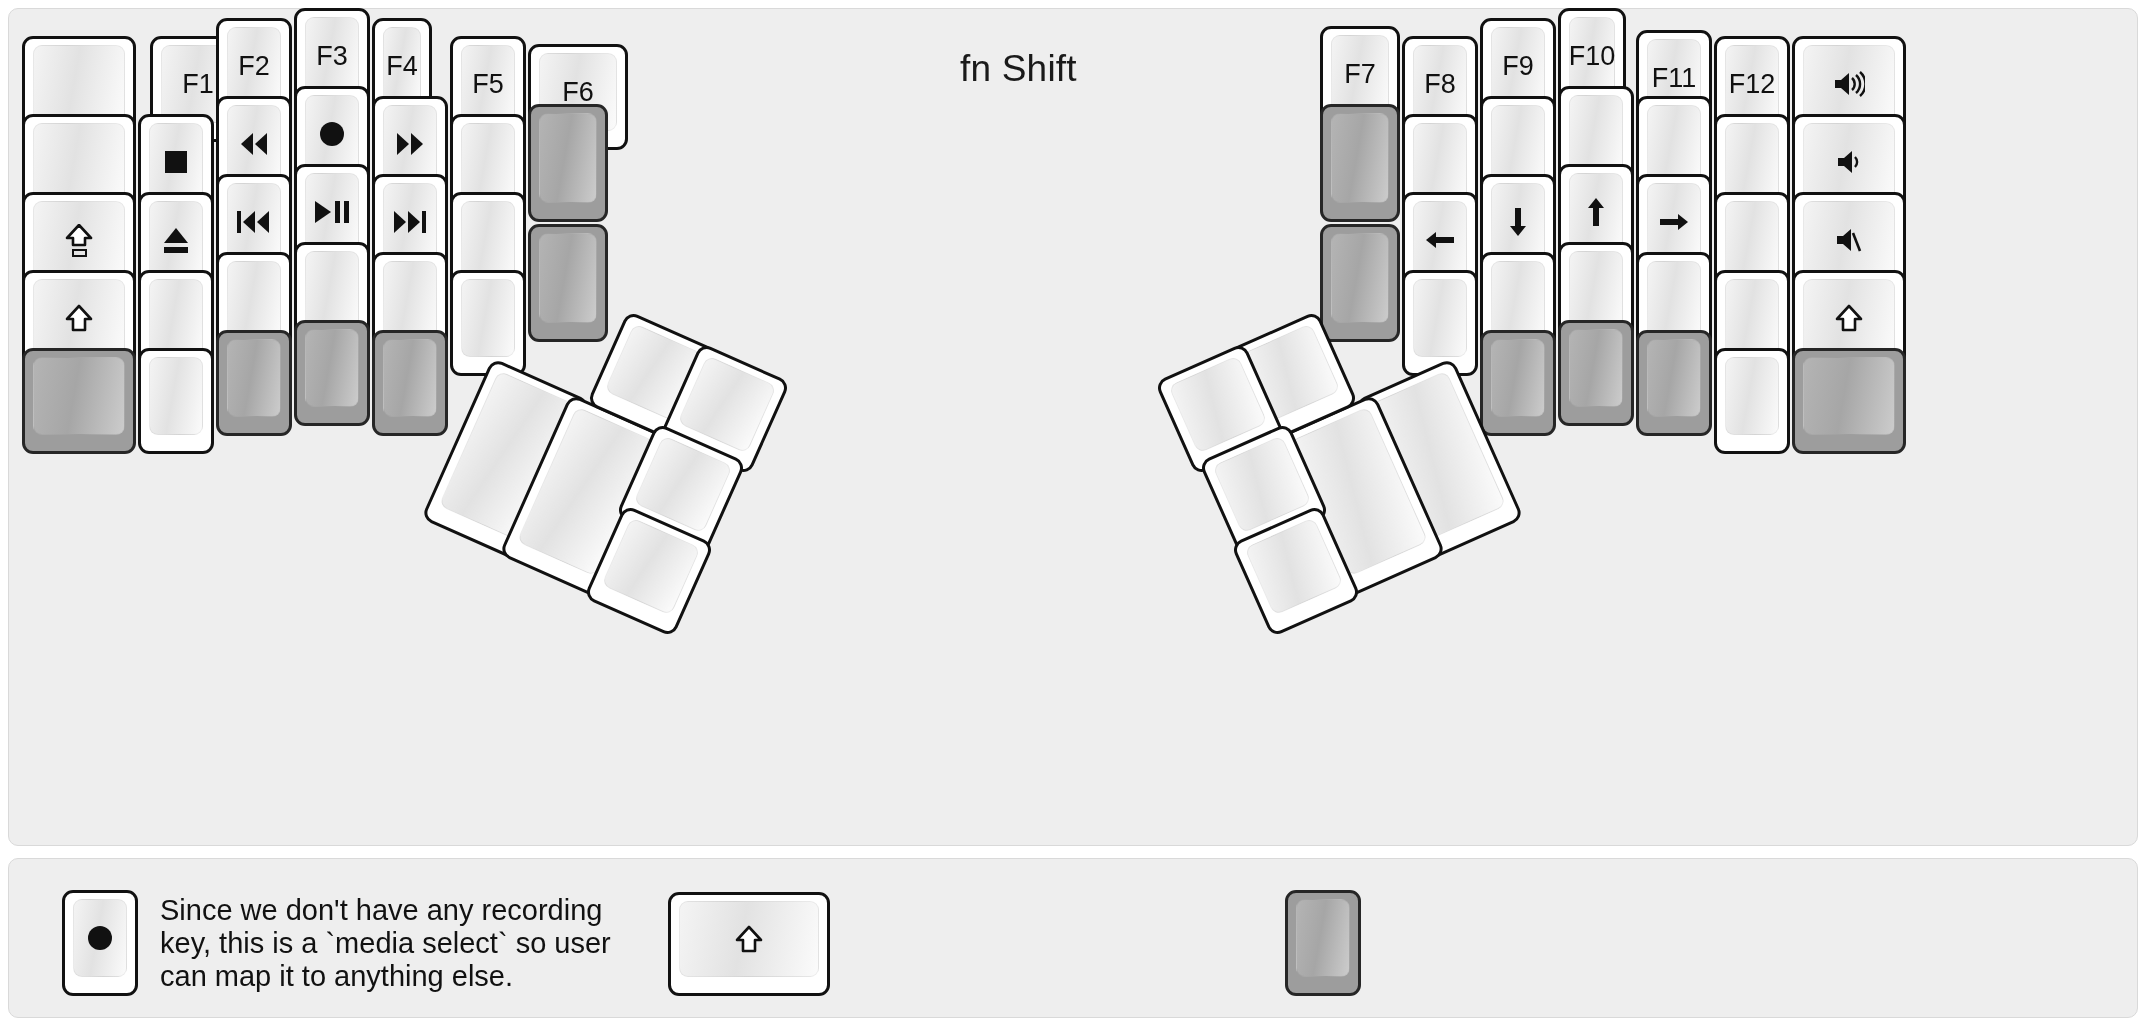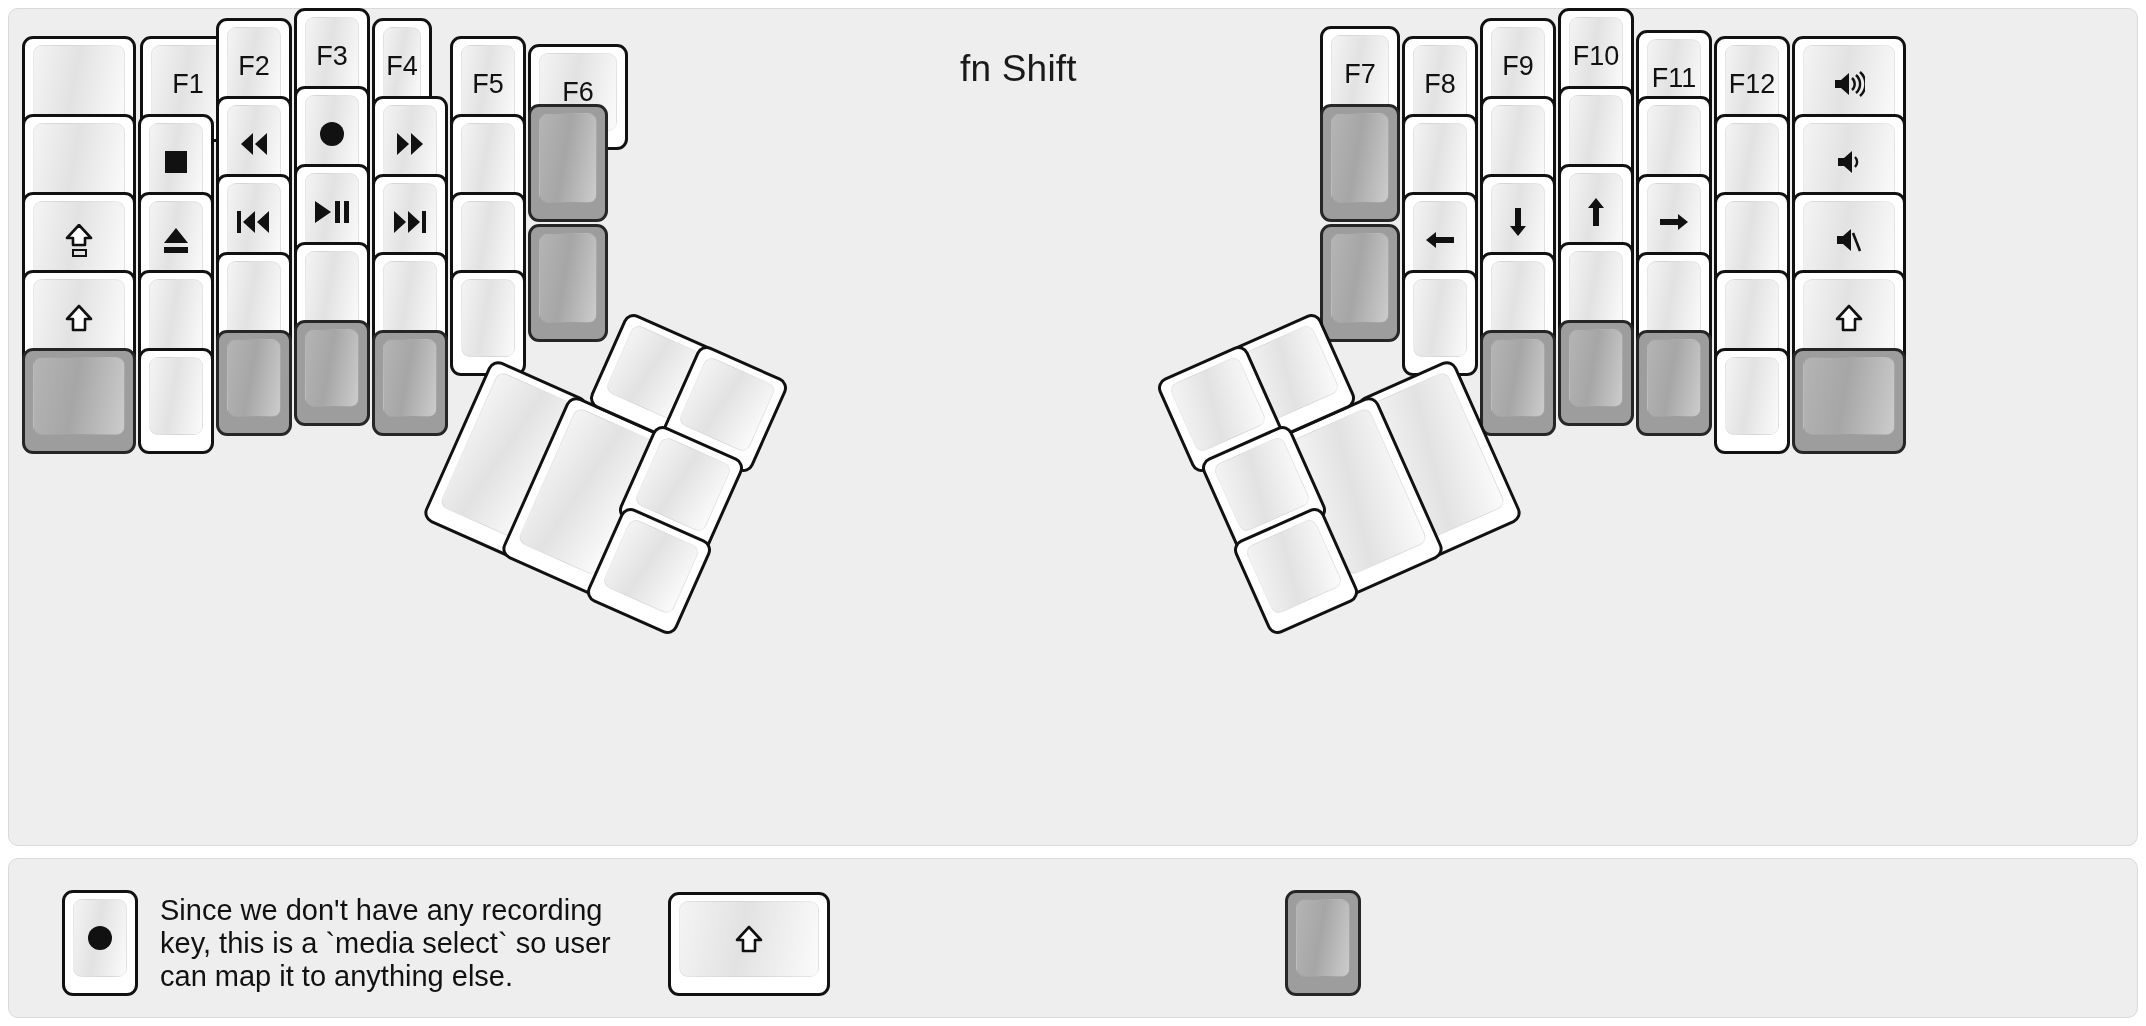--- a/index.html
+++ b/index.html
@@ -122,21 +122,21 @@
           <span class="glyph">
             <svg class="ic" width="28" height="29" viewBox="0 0 28 29" fill="#111">
               <path d="M14 2 L26 15 L20 15 L20 26 L8 26 L8 15 L2 15 Z" fill="#fff" stroke="#111" stroke-width="2.6" stroke-linejoin="round"></path>
             </svg>
           </span>
         </div>
       </div>
       <div class="key trans" style="left: 22px; top: 348px; width: 114px; height: 106px;">
         <div class="cap"></div>
       </div>
-      <div class="key" style="left: 140px; top: 36px; width: 96px; height: 106px;">
+      <div class="key" style="left: 150px; top: 36px; width: 96px; height: 106px;">
         <div class="cap">
           <span class="glyph fkey">F1</span>
         </div>
       </div>
       <div class="key" style="left: 138px; top: 114px; width: 76px; height: 106px;">
         <div class="cap">
           <span class="glyph">
             <svg class="ic" width="28" height="28" viewBox="0 0 28 28" fill="#111">
               <rect x="3" y="3" width="22" height="22"></rect>
             </svg>
@@ -328,21 +328,21 @@
           </span>
         </div>
         <div class="homing"></div>
       </div>
       <div class="key" style="left: 1480px; top: 252px; width: 76px; height: 106px;">
         <div class="cap"></div>
       </div>
       <div class="key trans" style="left: 1480px; top: 330px; width: 76px; height: 106px;">
         <div class="cap"></div>
       </div>
-      <div class="key" style="left: 1558px; top: 8px; width: 76px; height: 106px;">
+      <div class="key" style="left: 1558px; top: 8px; width: 68px; height: 106px;">
         <div class="cap">
           <span class="glyph fkey">F10</span>
         </div>
       </div>
       <div class="key" style="left: 1558px; top: 86px; width: 76px; height: 106px;">
         <div class="cap"></div>
       </div>
       <div class="key" style="left: 1558px; top: 164px; width: 76px; height: 106px;">
         <div class="cap">
           <span class="glyph">

